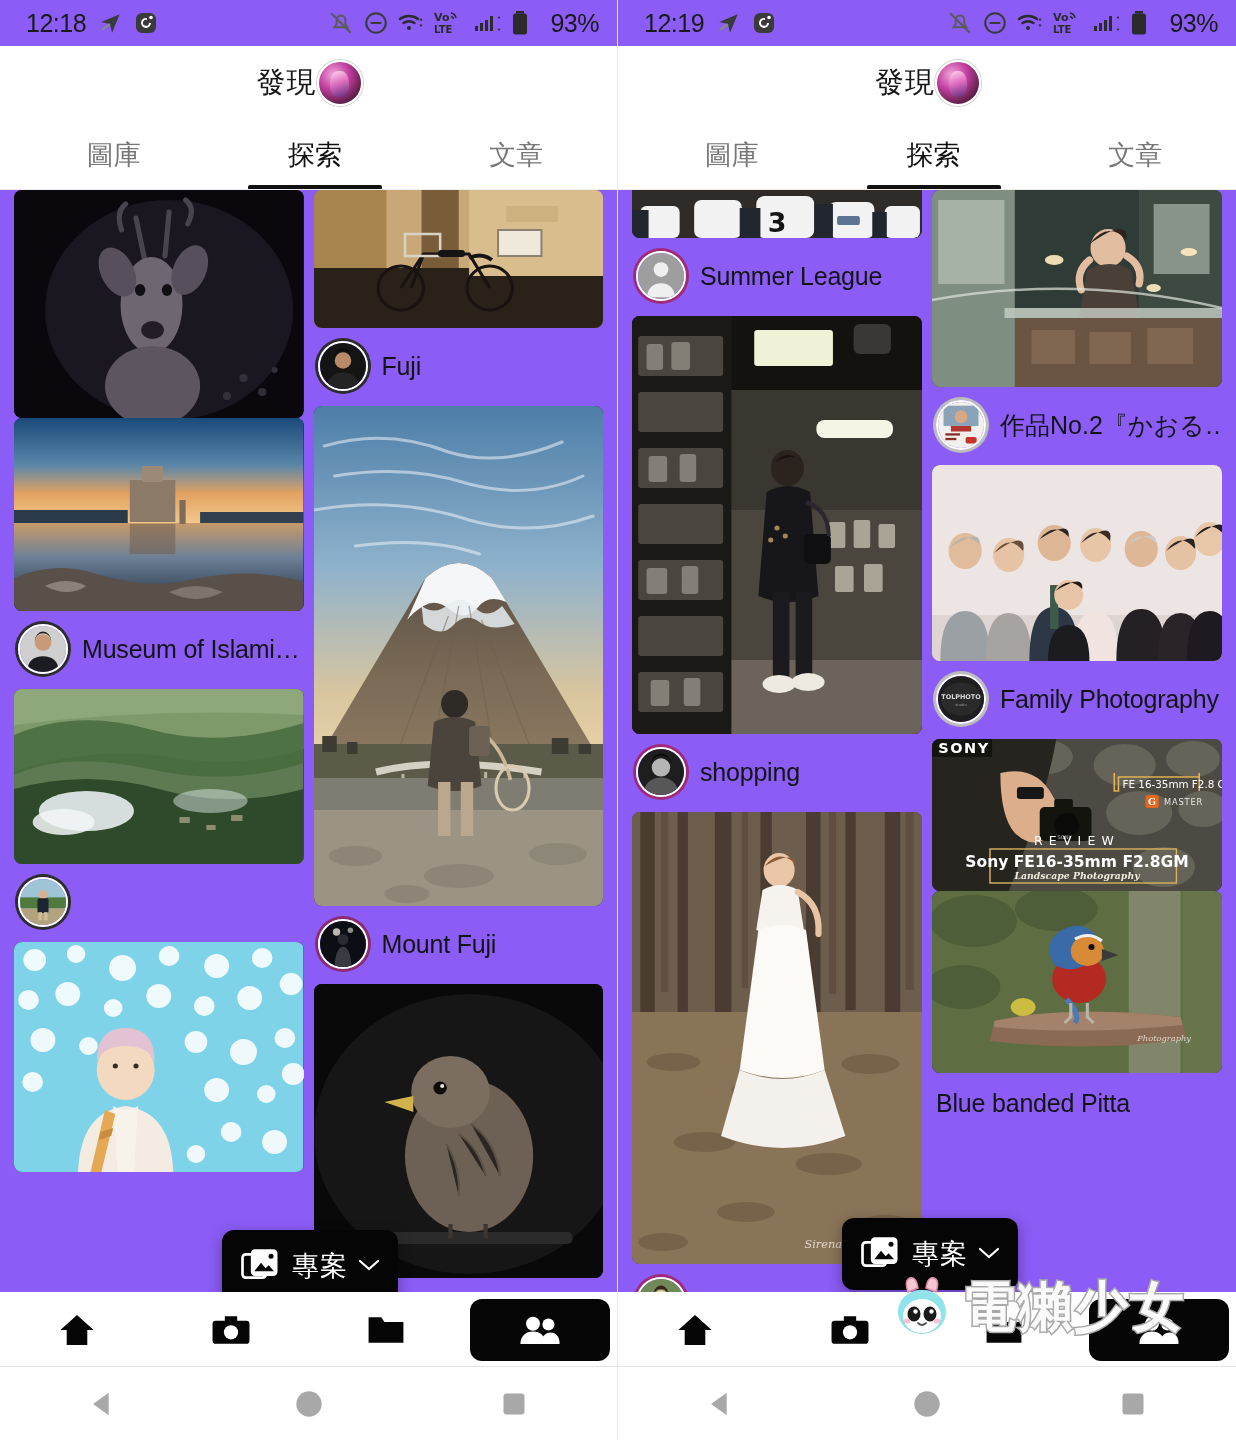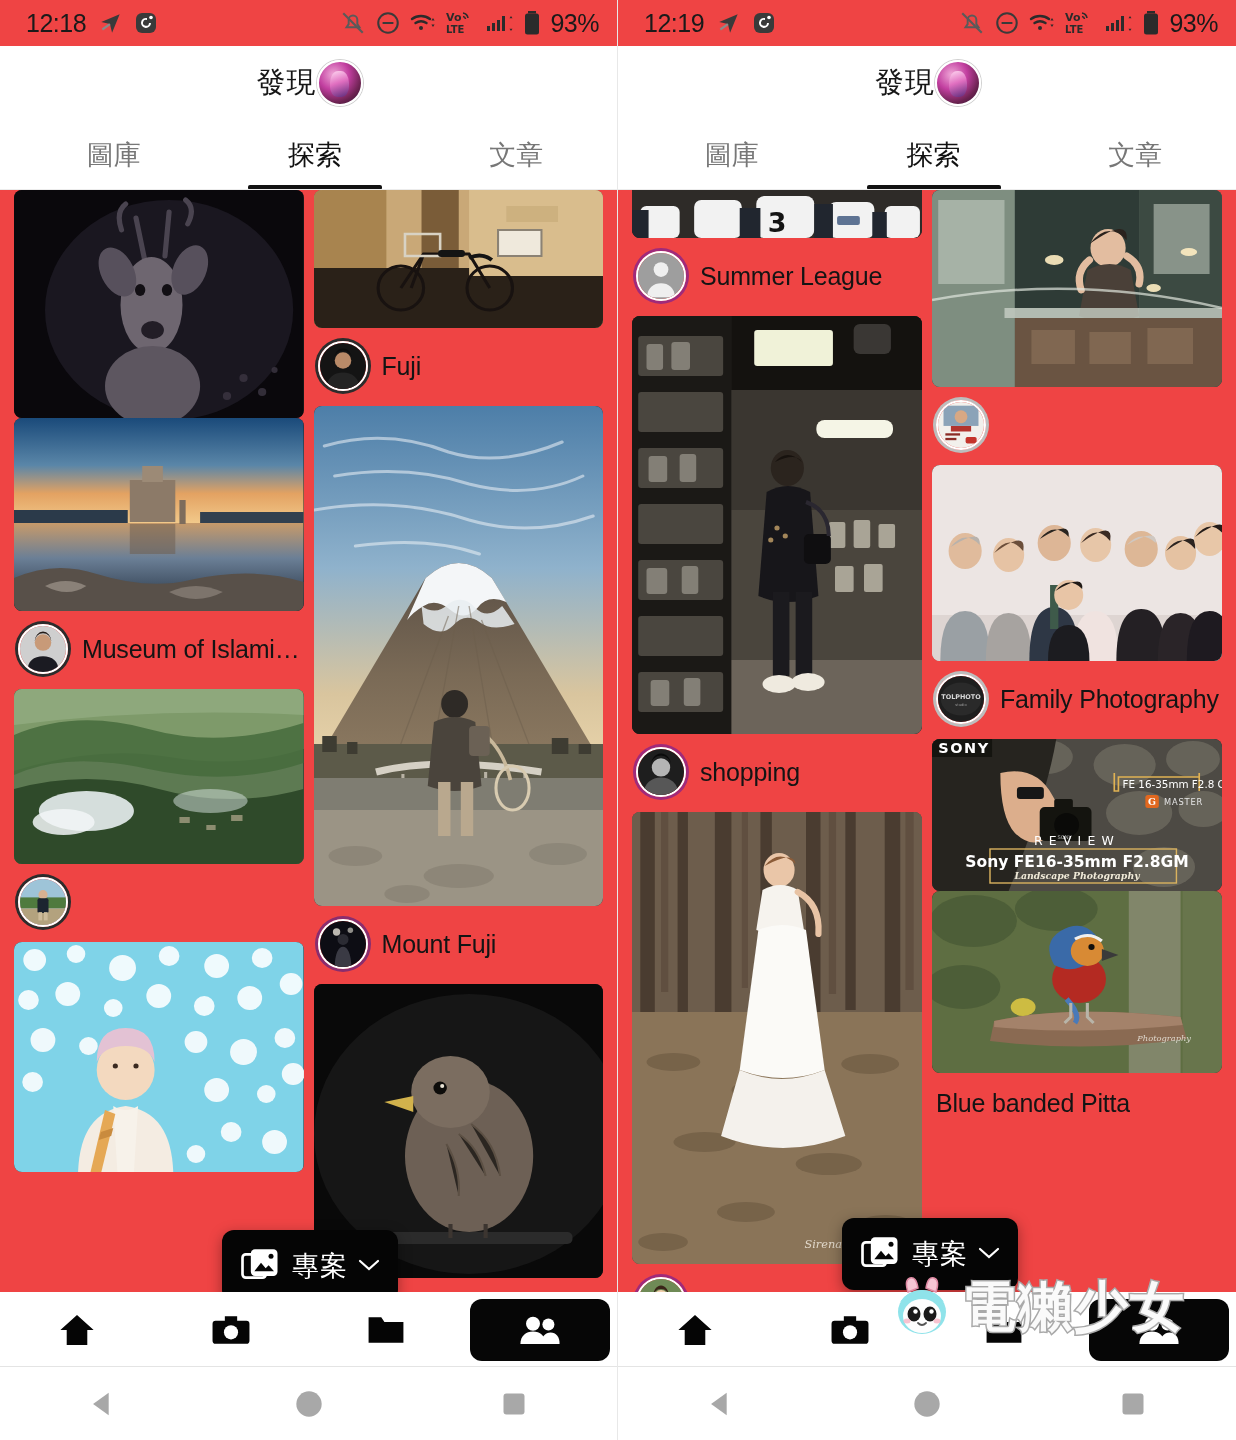--- a/index.html
+++ b/index.html
@@ -3,33 +3,33 @@
 <meta charset="utf-8">
 <style>
   * { margin:0; padding:0; box-sizing:border-box; }
   html,body { width:1236px; height:1440px; }
   body {
     font-family:"Liberation Sans","DejaVu Sans",sans-serif;
     background:#ffffff;
     overflow:hidden;
   }
   .screens { display:flex; width:1236px; height:1440px; }
-  .phone { width:618px; height:1440px; position:relative; background:#ef4444; overflow:hidden; }
+  .phone { width:618px; height:1440px; position:relative; background:#8b5cf6; overflow:hidden; }
   .phone.left { border-right:1px solid #e8e8e8; }
 
   
   .statusbar {
     height:46px; display:flex; align-items:center;
     padding:0 18px 0 26px; font-size:25px; color:#1a1a1a; font-weight:400;
   }
   .sb-clock { letter-spacing:-0.5px; }
   .sb-left-icons { display:flex; align-items:center; gap:10px; margin-left:12px; }
   .sb-spacer { flex:1; }
   .sb-right-icons { display:flex; align-items:center; gap:9px; }
-  .sb-battpct { font-size:25px; margin-left:0; letter-spacing:-0.5px; }
+  .sb-battpct { font-size:25px; margin-left:12px; letter-spacing:-0.5px; }
   .icn { display:inline-block; line-height:0;text-align:center; }
 
   
   .appbar {
     height:74px; display:flex; align-items:center; justify-content:center;
     padding:0 22px 0 24px; background:#fff;
   }
   .appbar-title { font-size:29px; color:#171717; letter-spacing:1px; }
   .avatar-top {
     width:46px; height:46px; border-radius:50%;
@@ -864,20 +864,21 @@
                   <rect x="6" y="4" width="38" height="22" fill="#8ba3b8"></rect>
                   <circle cx="25" cy="16" r="7" fill="#d8a884"></circle>
                   <path d="M14 26h22v6H14z" fill="#b3342e"></path>
                   <g fill="#8b2b26">
                     <rect x="8" y="34" width="16" height="2.5"></rect>
                     <rect x="8" y="39" width="12" height="2.5"></rect>
                   </g>
                   <rect x="30" y="38" width="12" height="7" rx="2" fill="#c4342c"></rect>
                 </svg>
             </div>
+            <div class="title cjk">作品No.2『かおる…</div>
           </div>
         </div>
 
         <div class="card">
           <div class="thumb" style="height:196px">
             <svg class="ph" viewBox="0 0 280 196" preserveAspectRatio="none">
               <rect width="280" height="196" fill="#ece5e3"></rect>
               <rect y="150" width="280" height="46" fill="#ded5d2"></rect>
               <g>
                 <ellipse cx="32" cy="86" rx="16" ry="18" fill="#e0bb9c"></ellipse>

